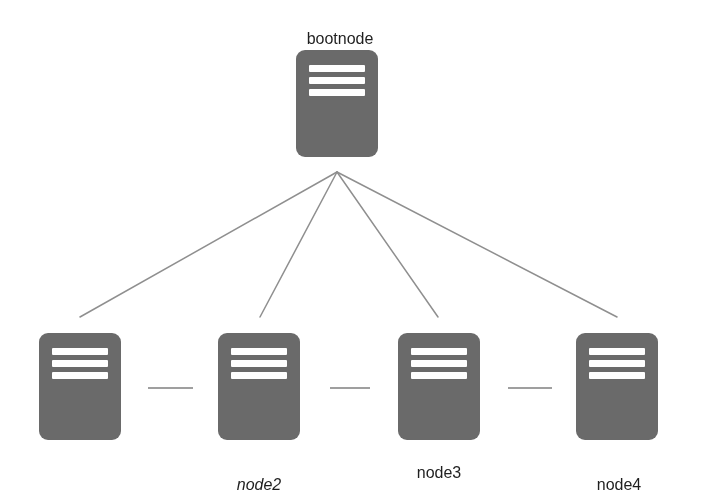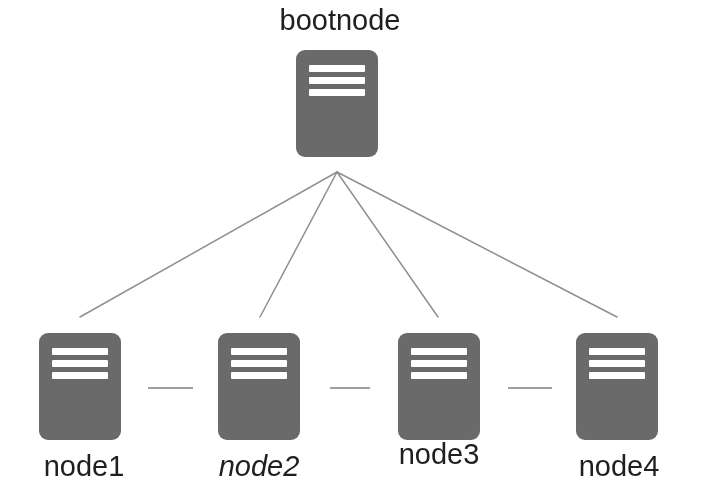--- a/index.html
+++ b/index.html
@@ -45,25 +45,26 @@
   .slat {
     height: 7px;
     background: var(--server-slat, #ffffff);
     margin-bottom: 5px;
     border-radius: 1px;
   }
   .node-label {
     position: absolute;
     width: 140px;
     text-align: center;
-    font-size: 29px;
+    font-size: 16px;
     line-height: 28px;
     color: var(--label-color, #1f1f1f);
     letter-spacing: 0px;
     white-space: nowrap;
+    margin-top: 19px;
   }
 </style>
 </head>
 <body>
 
 <div class="canvas">
 
   <svg class="edges-layer" viewBox="0 0 706 500" xmlns="http://www.w3.org/2000/svg">
     <line class="edge" x1="337" y1="172" x2="80" y2="317"></line>
     <line class="edge" x1="337" y1="172" x2="260" y2="317"></line>
@@ -79,21 +80,20 @@
     <div class="slat"></div>
     <div class="slat"></div>
     <div class="slat"></div>
   </div>
 
   <div class="server" style="left:39px; top:333px;">
     <div class="slat"></div>
     <div class="slat"></div>
     <div class="slat"></div>
   </div>
-  <div class="node-label" style="left:14px; top:452px;">node1</div>
 
   <div class="server" style="left:218px; top:333px;">
     <div class="slat"></div>
     <div class="slat"></div>
     <div class="slat"></div>
   </div>
   <div class="node-label" style="left:189px; top:452px;font-style:italic;">node2</div>
 
   <div class="server" style="left:398px; top:333px;">
     <div class="slat"></div>

